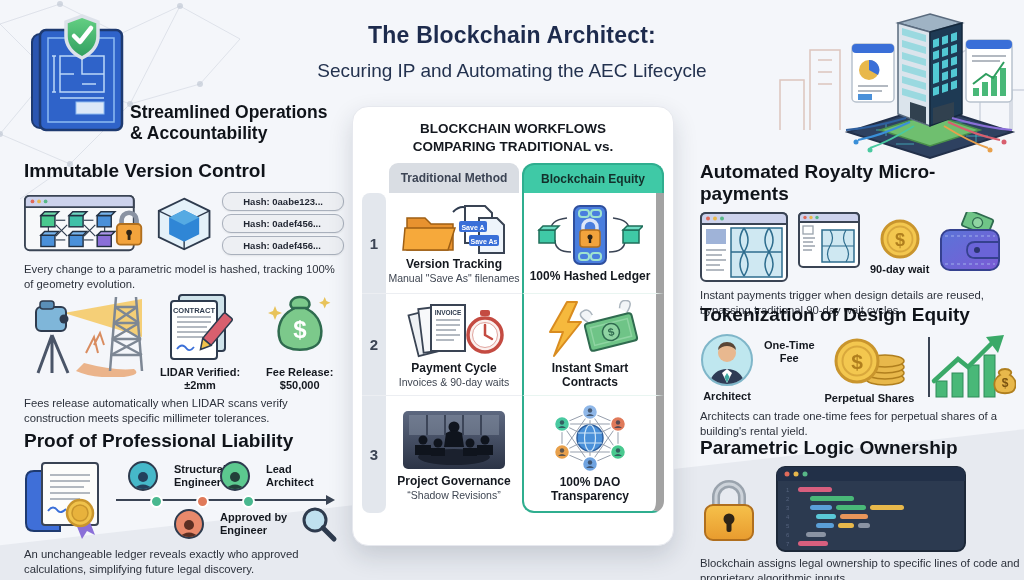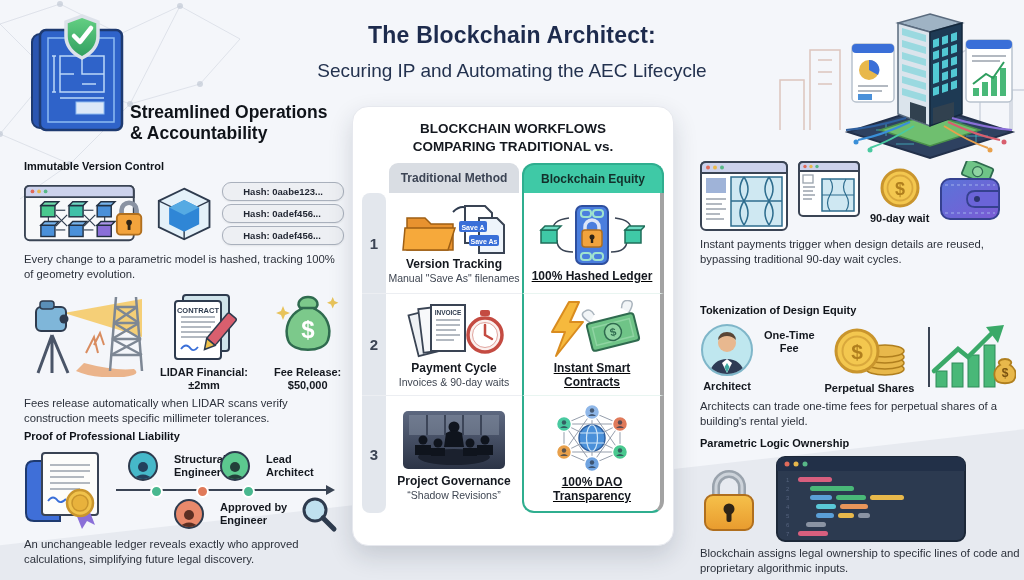--- a/index.html
+++ b/index.html
@@ -9,21 +9,21 @@
   #canvas .band{position:absolute;inset:0;background:#f4f6fa;
     clip-path:polygon(0 0,100% 0,100% 74%,0 94%);}
   .deco{position:absolute;pointer-events:none;}
   
   .main-title{position:absolute;left:0;right:0;top:22px;text-align:center;
     font-size:23px;font-weight:800;color:#1d2b4d;letter-spacing:.2px;}
   .main-sub{position:absolute;left:0;right:0;top:60px;text-align:center;
     font-size:19px;font-weight:500;color:#23324f;}
   .col-heading{font-size:17.5px;font-weight:800;color:#0f1319;line-height:1.2;
     white-space:pre-line;}
-  .sec-title{font-size:11px;font-weight:800;color:#0f1319;margin:0 0 7px 0;}
+  .sec-title{font-size:19px;font-weight:800;color:#0f1319;margin:0 0 7px 0;}
   .caption{font-size:11.3px;color:#2c313b;line-height:1.3;margin-top:4px;}
   .icon-label{font-weight:700;font-size:11px;line-height:1.2;color:#14181f;
     text-align:center;white-space:pre-line;}
   
   .lsec{position:absolute;left:24px;width:320px;}
   .hash-pill{background:#edeff3;border:1px solid #a9b0bc;border-radius:9px;
     font-size:9.5px;font-weight:700;color:#1f2430;padding:3px 20px;margin:3px 0;
     white-space:nowrap;box-shadow:0 1px 2px rgba(0,0,0,.08);}
   .iconrow{display:flex;align-items:center;gap:10px;}
   .iconcol{display:flex;flex-direction:column;align-items:center;gap:3px;}
@@ -48,21 +48,21 @@
     font-size:12px;font-weight:700;color:#3c4454;}
   .hd-bc{background:#3fc9a6;border:2px solid #2fae8f;border-bottom:none;border-radius:12px 12px 0 0;
     display:flex;align-items:center;justify-content:center;
     font-size:12px;font-weight:800;color:#13302b;box-sizing:border-box;}
   .numcell{background:#e3e7ed;display:flex;align-items:center;justify-content:center;
     font-weight:700;font-size:15px;color:#3c4454;}
   .numcell.first{border-radius:8px 8px 0 0;}
   .numcell.last{border-radius:0 0 8px 8px;}
   .tcell,.bcell{display:flex;flex-direction:column;align-items:center;justify-content:center;
     padding:3px 2px;box-sizing:border-box;}
-  .bcell{border-left:2px solid #2fae8f;border-right:4px solid #a3a3a3;background:#fff;text-decoration:underline;}
+  .bcell{border-left:2px solid #2fae8f;border-right:8px solid #a3a3a3;background:#fff;}
   .bcell.last{border-bottom:2px solid #2fae8f;border-radius:0 0 12px 12px;}
   .rsep{border-top:1px solid #eceef2;}
   .bcell.rsep{border-top:1px solid #e9f5f1;}
   .cell-title{font-weight:800;font-size:12px;color:#14181f;margin-top:3px;text-align:center;}
   .cell-sub{font-size:10.5px;color:#3f4652;text-align:center;margin-top:1px;line-height:1.15;}
   
   .rsec{position:absolute;left:700px;width:320px;}
 </style>
 </head>
 <body>
@@ -221,21 +221,21 @@
           <rect x="12" y="2" width="46" height="56" rx="3" fill="#cfe3ea" stroke="#2e3b4e" stroke-width="2"></rect>
           <rect x="4" y="8" width="46" height="58" rx="3" fill="#ffffff" stroke="#2e3b4e" stroke-width="2"></rect>
           <text x="27" y="20" text-anchor="middle" font-size="7.5" font-weight="bold" fill="#2e3b4e">CONTRACT</text>
           <path d="M10,24 H44 M10,29 H44 M10,34 H40 M10,39 H44 M10,44 H36" stroke="#9aa3ad" stroke-width="1.5"></path>
           <path d="M10,56 q5,-7 10,0 q3,3 7,-2" stroke="#3a6fd8" stroke-width="1.8" fill="none"></path>
           <g transform="rotate(40 48 40)">
             <rect x="42" y="18" width="11" height="34" rx="2" fill="#d85f6e" stroke="#2e3b4e" stroke-width="1.5"></rect>
             <polygon points="42,52 53,52 47.5,62" fill="#f0c24b" stroke="#2e3b4e" stroke-width="1.5"></polygon>
           </g>
         </svg>
-        <div class="icon-label">LIDAR Financial:
+        <div class="icon-label">LIDAR Verified:
 ±2mm</div>
       </div>
       <div class="iconcol" style="margin-left:16px">
         <svg width="66" height="70" viewBox="0 0 66 70">
           <path d="M26,16 C20,10 26,4 33,4 C40,4 46,10 40,16 C52,22 57,35 53,47 C49,60 17,60 13,47 C9,35 14,22 26,16 Z" fill="#7cc98b" stroke="#2f6b4f" stroke-width="2.5"></path>
           <path d="M25,15 H41" stroke="#2f6b4f" stroke-width="2.5"></path>
           <text x="33" y="45" text-anchor="middle" font-size="24" font-weight="bold" fill="#ffffff">$</text>
           <path d="M6,18 l2,-5 2,5 5,2 -5,2 -2,5 -2,-5 -5,-2 Z" fill="#e8c35a"></path>
           <path d="M56,8 l1.7,-4 1.7,4 4,1.7 -4,1.7 -1.7,4 -1.7,-4 -4,-1.7 Z" fill="#e8c35a"></path>
         </svg>
@@ -525,20 +525,21 @@
     <g>
       <circle cx="20" cy="140" r="2.5" fill="#3a8fd8"></circle>
         <circle cx="34" cy="148" r="2.5" fill="#49c9a0"></circle>
       <circle cx="168" cy="140" r="2.5" fill="#d85f6e"></circle>
         <circle cx="154" cy="148" r="2.5" fill="#e8a04b"></circle>
     </g>
   </svg>
 
 
   <div class="rsec" style="top:161px">
+    <h3 class="sec-title">Automated Royalty Micro-payments</h3>
     <div class="iconrow" style="align-items:flex-start">
       <svg width="88" height="72" viewBox="0 0 88 72">
         <rect x="1" y="1" width="86" height="68" rx="5" fill="#ffffff" stroke="#3a4454" stroke-width="2"></rect>
         <path d="M1,6 q0,-5 5,-5 H82 q5,0 5,5 V12 H1 Z" fill="#ccd2ec" stroke="#3a4454" stroke-width="2"></path>
         <circle cx="8" cy="6.5" r="2" fill="#e06a5a"></circle>
           <circle cx="15" cy="6.5" r="2" fill="#e8b84b"></circle>
           <circle cx="22" cy="6.5" r="2" fill="#58b888"></circle>
         <rect x="6" y="17" width="20" height="15" fill="#9fb3d8"></rect>
         <path d="M6,38 h20 M6,43 h16 M6,48 h20 M6,53 h14 M6,58 h18" stroke="#9aa3ad" stroke-width="1.5"></path>
         <rect x="31" y="16" width="51" height="49" fill="#cfe8f2" stroke="#2e6d8e" stroke-width="1.5"></rect>

